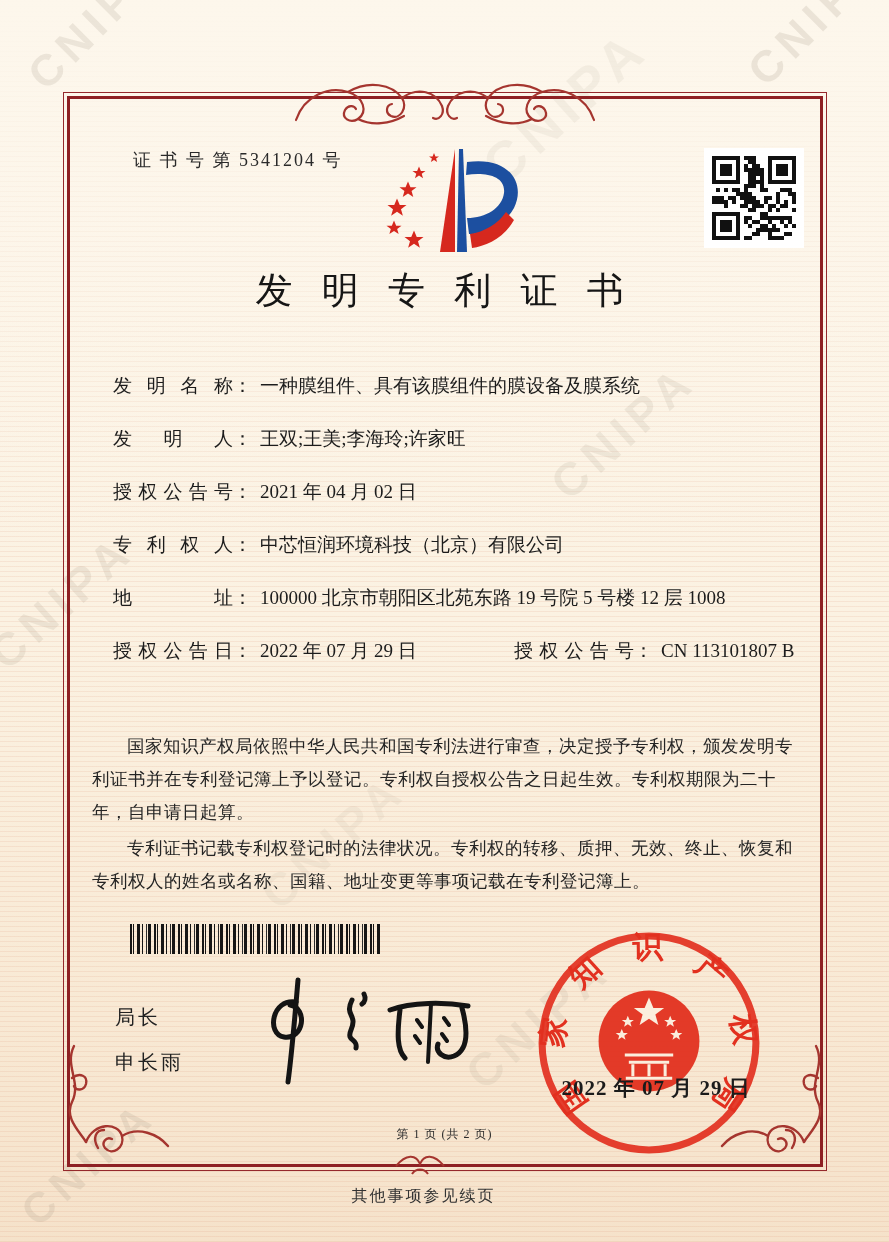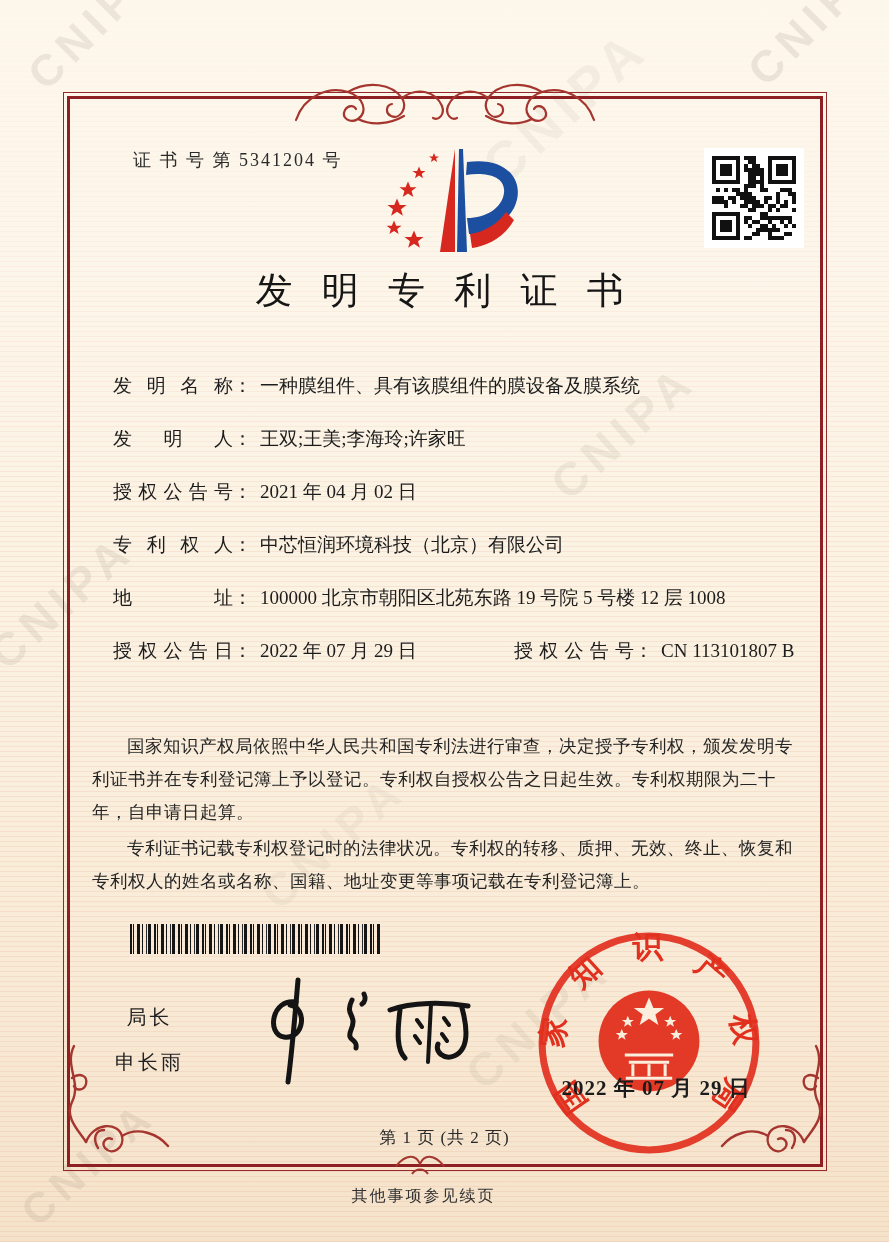--- a/index.html
+++ b/index.html
@@ -45,28 +45,28 @@
   .paras{position:absolute;left:92px;top:730px;width:706px;font-size:17.5px;
          line-height:33px;letter-spacing:.5px;color:#242424;font-family:Liberation Serif, serif;}
   .paras p{margin:0 0 3px 0;text-indent:2em;}
   
   .barcode{position:absolute;left:130px;top:924px;width:252px;height:30px;
     background:repeating-linear-gradient(90deg,#151515 0 2px,transparent 2px 3px,
       #151515 3px 4px,transparent 4px 7px,#151515 7px 10px,transparent 10px 12px,
       #151515 12px 13px,transparent 13px 16px,#2a2a2a 16px 17px,transparent 17px 18px,
       #151515 18px 21px,transparent 21px 24px);}
   .director{position:absolute;left:115px;top:1004px;font-size:20px;color:#222;}
-  .director div{margin-bottom:18px;letter-spacing:3px;text-align:center;}
+  .director div{margin-bottom:18px;letter-spacing:3px;}
   .sig{position:absolute;left:252px;top:974px;}
   
   .seal{position:absolute;left:532px;top:926px;width:234px;height:234px;}
   .sealdate{position:absolute;left:540px;top:1074px;width:232px;text-align:center;
             font-size:21px;color:#1b1b1b;letter-spacing:1px;font-weight:bold;}
   .pagenum{position:absolute;left:0;top:1126px;width:889px;text-align:center;
-           font-size:17px;color:#2a2a2a;letter-spacing:1px;}
+           font-size:12px;color:#2a2a2a;letter-spacing:1px;}
   .footer{position:absolute;left:0;top:1186px;width:847px;text-align:center;
           font-size:16px;color:#333;letter-spacing:2px;}
 </style>
 </head>
 <body>
 
 <svg width="0" height="0" style="position:absolute">
   <defs>
     <path id="star" d="M0,-10 L2.9,-3.1 L10,-3.1 L4.2,1.2 L6.2,8.1 L0,4 L-6.2,8.1 L-4.2,1.2 L-10,-3.1 L-2.9,-3.1 Z"></path>
     <g id="flhalf" fill="none" stroke="#a5352f" stroke-width="2.2" stroke-linecap="round">

